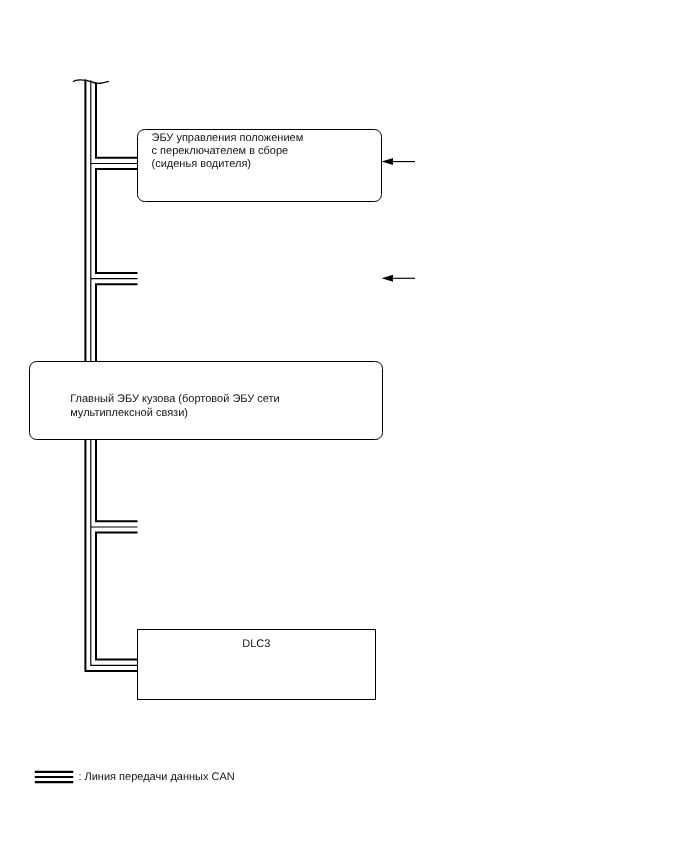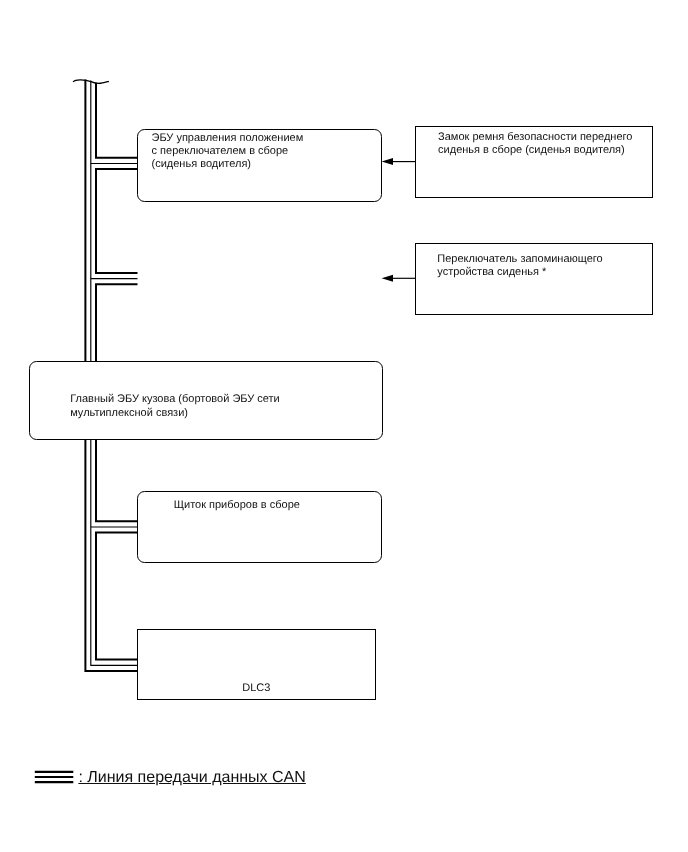--- a/index.html
+++ b/index.html
@@ -6,22 +6,22 @@
   html,body{margin:0;padding:0;background:#ffffff;}
   body{width:688px;height:852px;overflow:hidden;
        font-family:"Liberation Sans",sans-serif;color:#000;
        -webkit-font-smoothing:antialiased;text-rendering:geometricPrecision;}
   #stage{position:relative;width:664px;height:852px;background:#ffffff;}
   svg.layer{position:absolute;left:0;top:0;width:688px;height:852px;overflow:visible;}
   .node{position:absolute;box-sizing:border-box;background:#ffffff;border:1.5px solid #000000;}
   .node.round{border-radius:7.5px;}
   .ntext{position:absolute;font-size:11px;line-height:13.2px;white-space:pre;color:#111111;
          will-change:opacity;}
-  .ltext{position:absolute;font-size:16px;line-height:13.2px;white-space:pre;color:#111111;
-         will-change:opacity;text-decoration:underline;}
+  .ltext{position:absolute;font-size:11px;line-height:13.2px;white-space:pre;color:#111111;
+         will-change:opacity;}
 </style>
 </head>
 <body>
 
 <div id="stage">
 
   <svg class="layer" viewBox="0 0 688 852" style="z-index:1">
     <g fill="none" stroke="#000000" stroke-width="2.0" stroke-linecap="butt" stroke-linejoin="miter">
       <path stroke-width="1.3" d="M73.1 81.9 C 74.6 80.3, 76.4 79.85, 80.0 79.8
                C 84.0 79.75, 87.5 80.2, 91.0 81.6
@@ -48,37 +48,26 @@
 с переключателем в сборе
 (сиденья водителя)</div>
   </div>
 
 
   <div class="node round" style="left:29px;top:361px;width:353.5px;height:79px;z-index:2">
     <div class="ntext" style="left:40.2px;top:11.4px;margin-top:20px;">Главный ЭБУ кузова (бортовой ЭБУ сети
 мультиплексной связи)</div>
   </div>
 
-  <div class="node round" style="left:137px;top:490.5px;width:245px;height:72px;z-index:2">
-    <div class="ntext" style="left:35.7px;top:7.7px;">Щиток приборов в сборе</div>
+
+  <div class="node" style="left:137px;top:628.5px;width:239px;height:71.5px;z-index:2">
+    <div class="ntext" style="left:104.3px;top:8.4px;">DLC3</div>
   </div>
 
-  <div class="node" style="left:137px;top:628.5px;width:239px;height:71.5px;z-index:2">
-    <div class="ntext" style="left:104.3px;top:8.4px;margin-top:44px;">DLC3</div>
-  </div>
 
-  <div class="node" style="left:415px;top:126px;width:237.5px;height:72px;z-index:2">
-    <div class="ntext" style="left:22.1px;top:3.5px;">Замок ремня безопасности переднего
-сиденья в сборе (сиденья водителя)</div>
-  </div>
-
-  <div class="node" style="left:415px;top:243px;width:237.5px;height:72px;z-index:2">
-    <div class="ntext" style="left:21.3px;top:8.7px;">Переключатель запоминающего
-устройства сиденья *</div>
-  </div>
 
   <svg class="layer" viewBox="0 0 688 852" style="z-index:3">
     <g>
       <path d="M393 161.6 L415 161.6" stroke="#000000" stroke-width="1.15" fill="none"></path>
       <path d="M381.6 161.6 L393.0 158.05 L393.0 165.0 Z" fill="#000000"></path>
       <path d="M393 278.3 L415 278.3" stroke="#000000" stroke-width="1.15" fill="none"></path>
       <path d="M381.6 278.3 L393.0 274.75 L393.0 281.7 Z" fill="#000000"></path>
     </g>
   </svg>
 

